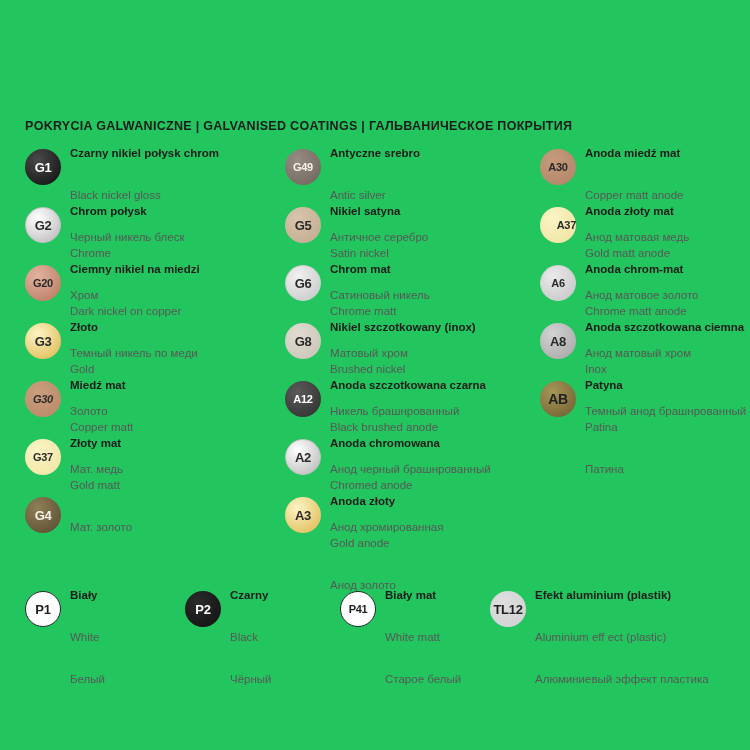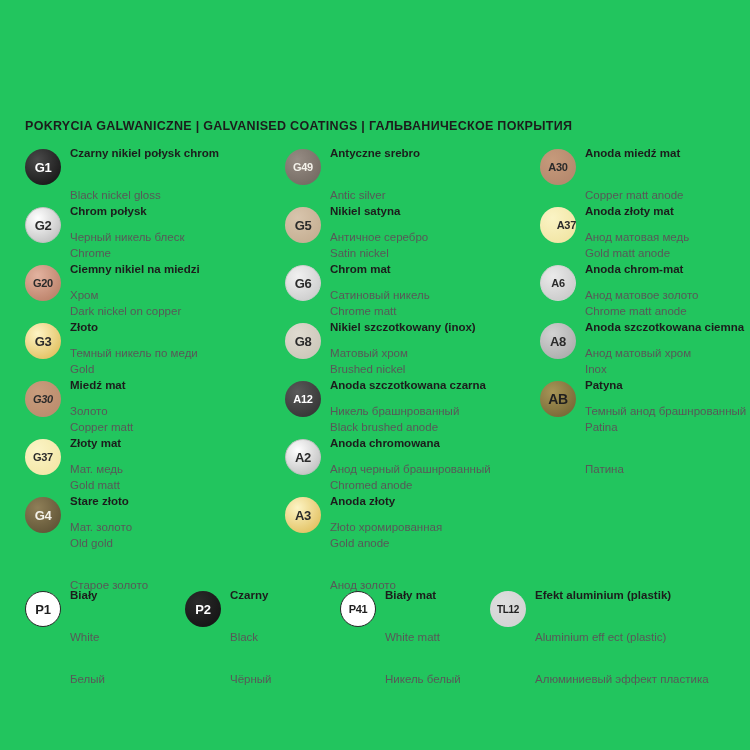--- a/index.html
+++ b/index.html
@@ -91,25 +91,20 @@
         <div class="labels">
           <div class="name-pl">Złoty mat</div>
           <div class="name-en">Gold matt</div>
           <div class="name-ru">Мат. золото</div>
         </div>
       </div>
       <div class="entry">
         <div class="swatch" style="background: radial-gradient(circle at 35% 30%, rgb(143, 127, 88) 0%, rgb(85, 74, 46) 100%); color: rgb(244, 242, 234); font-size: 13px;">
           <span class="swatch-code">G4</span>
         </div>
-        <div class="labels">
-          <div class="name-pl">Stare złoto</div>
-          <div class="name-en">Old gold</div>
-          <div class="name-ru">Старое золото</div>
-        </div>
       </div>
     </div>
   <div class="col" id="col-1">
       <div class="entry">
         <div class="swatch" style="background: radial-gradient(circle at 35% 30%, rgb(150, 140, 132) 0%, rgb(109, 99, 91) 100%); color: rgb(244, 242, 234); font-size: 11px;">
           <span class="swatch-code">G49</span>
         </div>
         <div class="labels">
           <div class="name-pl">Antyczne srebro</div>
           <div class="name-en">Antic silver</div>
@@ -156,21 +151,21 @@
           <div class="name-ru">Анод черный брашнрованный</div>
         </div>
       </div>
       <div class="entry">
         <div class="swatch" style="background: radial-gradient(circle at 35% 30%, rgb(255, 255, 255) 0%, rgb(181, 181, 181) 100%); border: 1.5px solid rgb(194, 194, 194); color: rgb(42, 42, 42); font-size: 13px;">
           <span class="swatch-code">A2</span>
         </div>
         <div class="labels">
           <div class="name-pl">Anoda chromowana</div>
           <div class="name-en">Chromed anode</div>
-          <div class="name-ru">Złoto хромированная</div>
+          <div class="name-ru">Анод хромированная</div>
         </div>
       </div>
       <div class="entry">
         <div class="swatch" style="background: radial-gradient(circle at 35% 30%, rgb(253, 244, 196) 0%, rgb(220, 181, 75) 100%); color: rgb(42, 42, 42); font-size: 13px;">
           <span class="swatch-code">A3</span>
         </div>
         <div class="labels">
           <div class="name-pl">Anoda złoty</div>
           <div class="name-en">Gold anode</div>
           <div class="name-ru">Анод золото</div>
@@ -250,25 +245,25 @@
         <div class="name-ru">Чёрный</div>
       </div>
     </div>
     <div class="entry bottom-entry" style="left: 340px;">
       <div class="swatch" style="background: radial-gradient(circle at 35% 30%, rgb(255, 255, 255) 0%, rgb(255, 255, 255) 100%); border: 1.5px solid rgb(43, 43, 43); color: rgb(31, 31, 31); font-size: 11px;">
         <span class="swatch-code">P41</span>
       </div>
       <div class="labels">
         <div class="name-pl">Biały mat</div>
         <div class="name-en">White matt</div>
-        <div class="name-ru">Никель белый</div>
+        <div class="name-ru">Старое белый</div>
       </div>
     </div>
     <div class="entry bottom-entry" style="left: 490px;">
-      <div class="swatch" style="background: radial-gradient(circle at 35% 30%, rgb(222, 222, 222) 0%, rgb(208, 208, 208) 100%); color: rgb(31, 31, 31); font-size: 10px; text-align: right;">
+      <div class="swatch" style="background: radial-gradient(circle at 35% 30%, rgb(222, 222, 222) 0%, rgb(208, 208, 208) 100%); color: rgb(31, 31, 31); font-size: 13px; text-align: right;">
         <span class="swatch-code">TL12</span>
       </div>
       <div class="labels">
         <div class="name-pl">Efekt aluminium (plastik)</div>
         <div class="name-en">Aluminium eff ect (plastic)</div>
         <div class="name-ru">Алюминиевый эффект пластика</div>
       </div>
     </div>
   </div>
 

